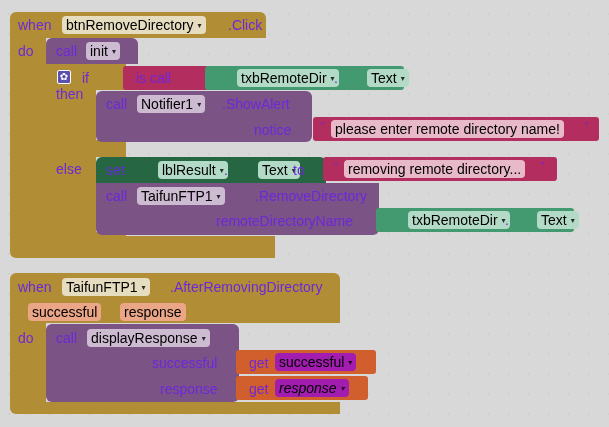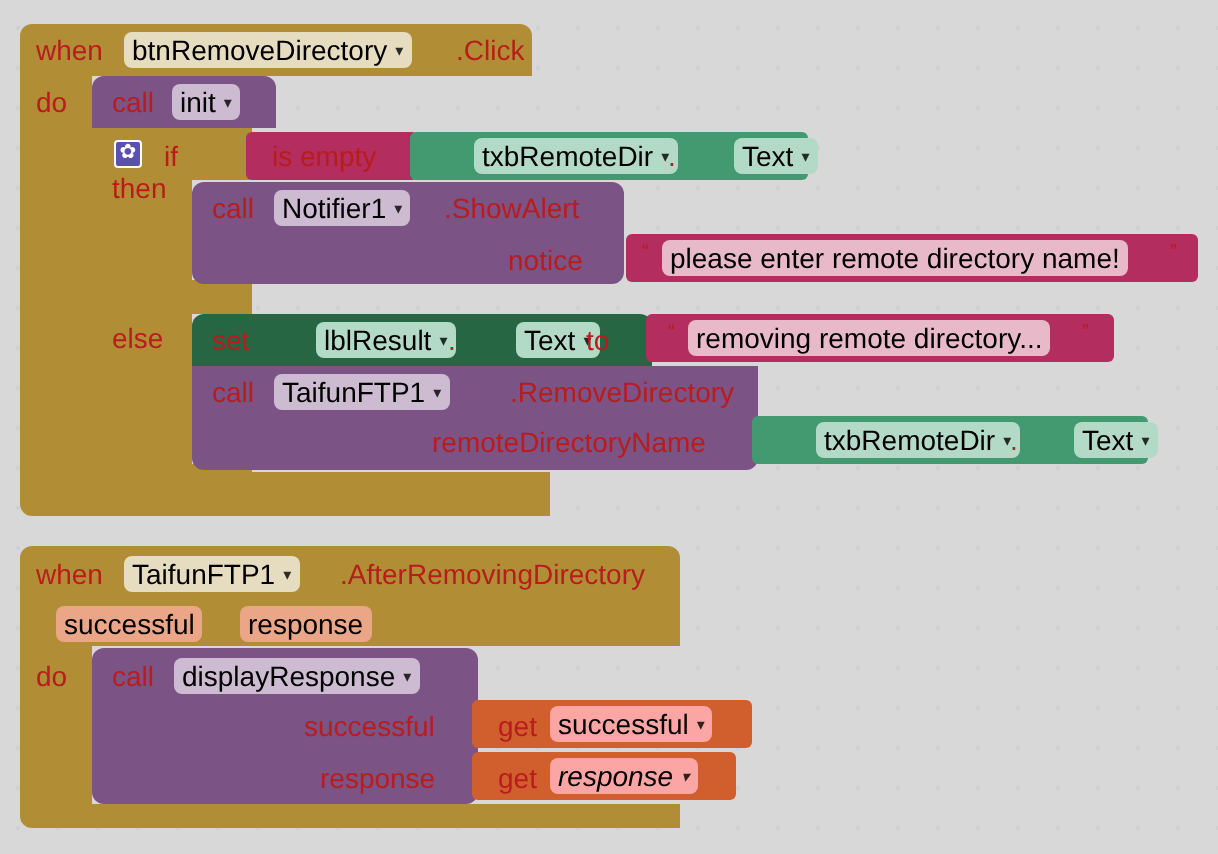--- a/index.html
+++ b/index.html
@@ -9,35 +9,35 @@
     background-image:
       linear-gradient(#d8d8d8,#d8d8d8),
       linear-gradient(#d8d8d8,#d8d8d8);
     font-family:"Liberation Sans", sans-serif;
   }
   .grid{position:absolute;left:0;top:0;width:609px;height:427px;
     background-image:
       radial-gradient(circle, #d0d0d0 1px, transparent 1.2px);
     background-size:20px 20px;background-position:-1px 4px;}
   .blk{position:absolute;box-sizing:border-box;}
-  .txt{position:absolute;color:#b91c1c;font-size:14px;line-height:16px;white-space:nowrap;}
+  .txt{position:absolute;color:#6d28d9;font-size:14px;line-height:16px;white-space:nowrap;}
   .field{position:absolute;border-radius:4px;font-size:14px;line-height:18px;height:18px;padding:0 4px;white-space:nowrap;color:#000;box-sizing:border-box;}
   .dd{font-size:8px;vertical-align:middle;margin-left:4px;opacity:.8;}
   .event{background:#b18e35;}
   .proc{background:#7c5385;}
   .ctrl{background:#b18e35;}
   .comp{background:#439970;}
   .setc{background:#266643;}
   .text{background:#b32d5e;}
   .getv{background:#d05f2d;}
   .f-event{background:#e6dcc0;}
   .f-proc{background:#cdbbd2;text-align:right;}
   .f-comp{background:#b3dac6;margin-left:23px;}
   .f-text{background:#e8b9c9;}
-  .f-get{background:#fca5a5;}
+  .f-get{background:#a21caf;}
   .f-param{background:#eaa687;}
   .gear{position:absolute;width:14px;height:14px;background:#5b4fb0;border:1px solid #fff;border-radius:2px;box-sizing:border-box;color:#fff;font-size:10px;line-height:12px;text-align:center;}
 </style>
 </head>
 <body>
 
 <div class="grid"></div>
 
 <div>
 
@@ -57,21 +57,21 @@
   <div class="blk ctrl" style="left:46px;top:64px;width:80px;height:26px;"></div>
   <div class="blk ctrl" style="left:46px;top:90px;width:50px;height:155px;border-radius:0 0 0 6px;"></div>
   <div class="blk ctrl" style="left:46px;top:232px;width:80px;height:13px;border-radius:0 0 0 6px;"></div>
   <div class="blk ctrl" style="left:96px;top:140px;width:30px;height:17px;"></div>
   <span class="gear" style="left:57px;top:70px;">✿</span>
   <span class="txt" style="left:82px;top:70px;">if</span>
   <span class="txt" style="left:56px;top:86px;">then</span>
   <span class="txt" style="left:56px;top:161px;">else</span>
 
   <div class="blk text" style="left:123px;top:66px;width:86px;height:24px;border-radius:3px;"></div>
-  <span class="txt" style="left:136px;top:70px;">is empty</span>
+  <span class="txt" style="left:136px;top:70px;">is call</span>
   <div class="blk comp" style="left:205px;top:66px;width:199px;height:24px;border-radius:3px;"></div>
   <span class="field f-comp" style="left:214px;top:69px;"><span>txbRemoteDir</span><span class="dd">▾</span></span>
   <span class="txt" style="left:334px;top:70px;">.</span>
   <span class="field f-comp" style="left:344px;top:69px;"><span>Text</span><span class="dd">▾</span></span>
 
   <div class="blk proc" style="left:96px;top:91px;width:216px;height:51px;border-radius:6px 6px 6px 6px;"></div>
   <span class="txt" style="left:106px;top:96px;">call</span>
   <span class="field f-proc" style="left:137px;top:95px;"><span>Notifier1</span><span class="dd">▾</span></span>
   <span class="txt" style="left:222px;top:96px;">.ShowAlert</span>
   <span class="txt" style="left:254px;top:122px;">notice</span>

